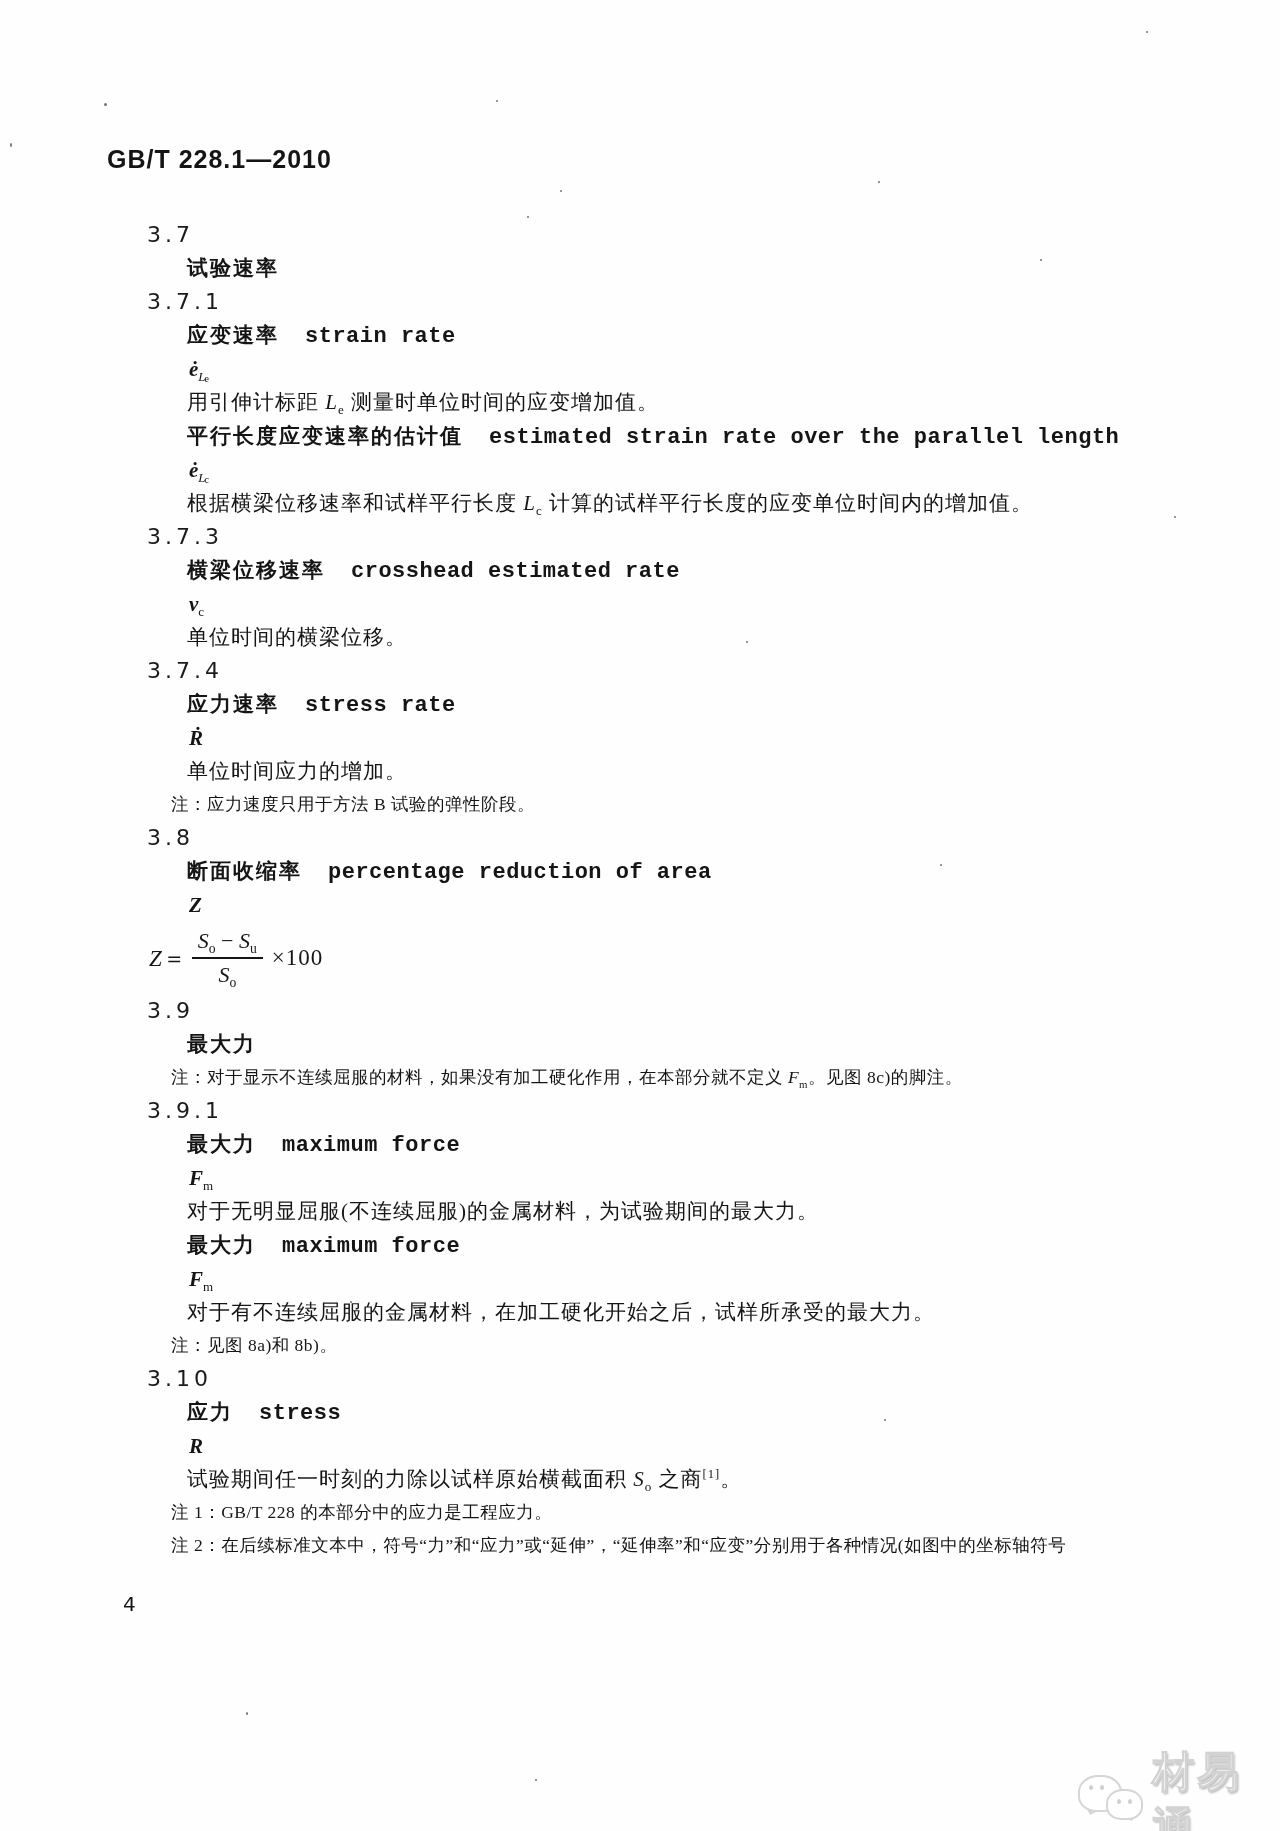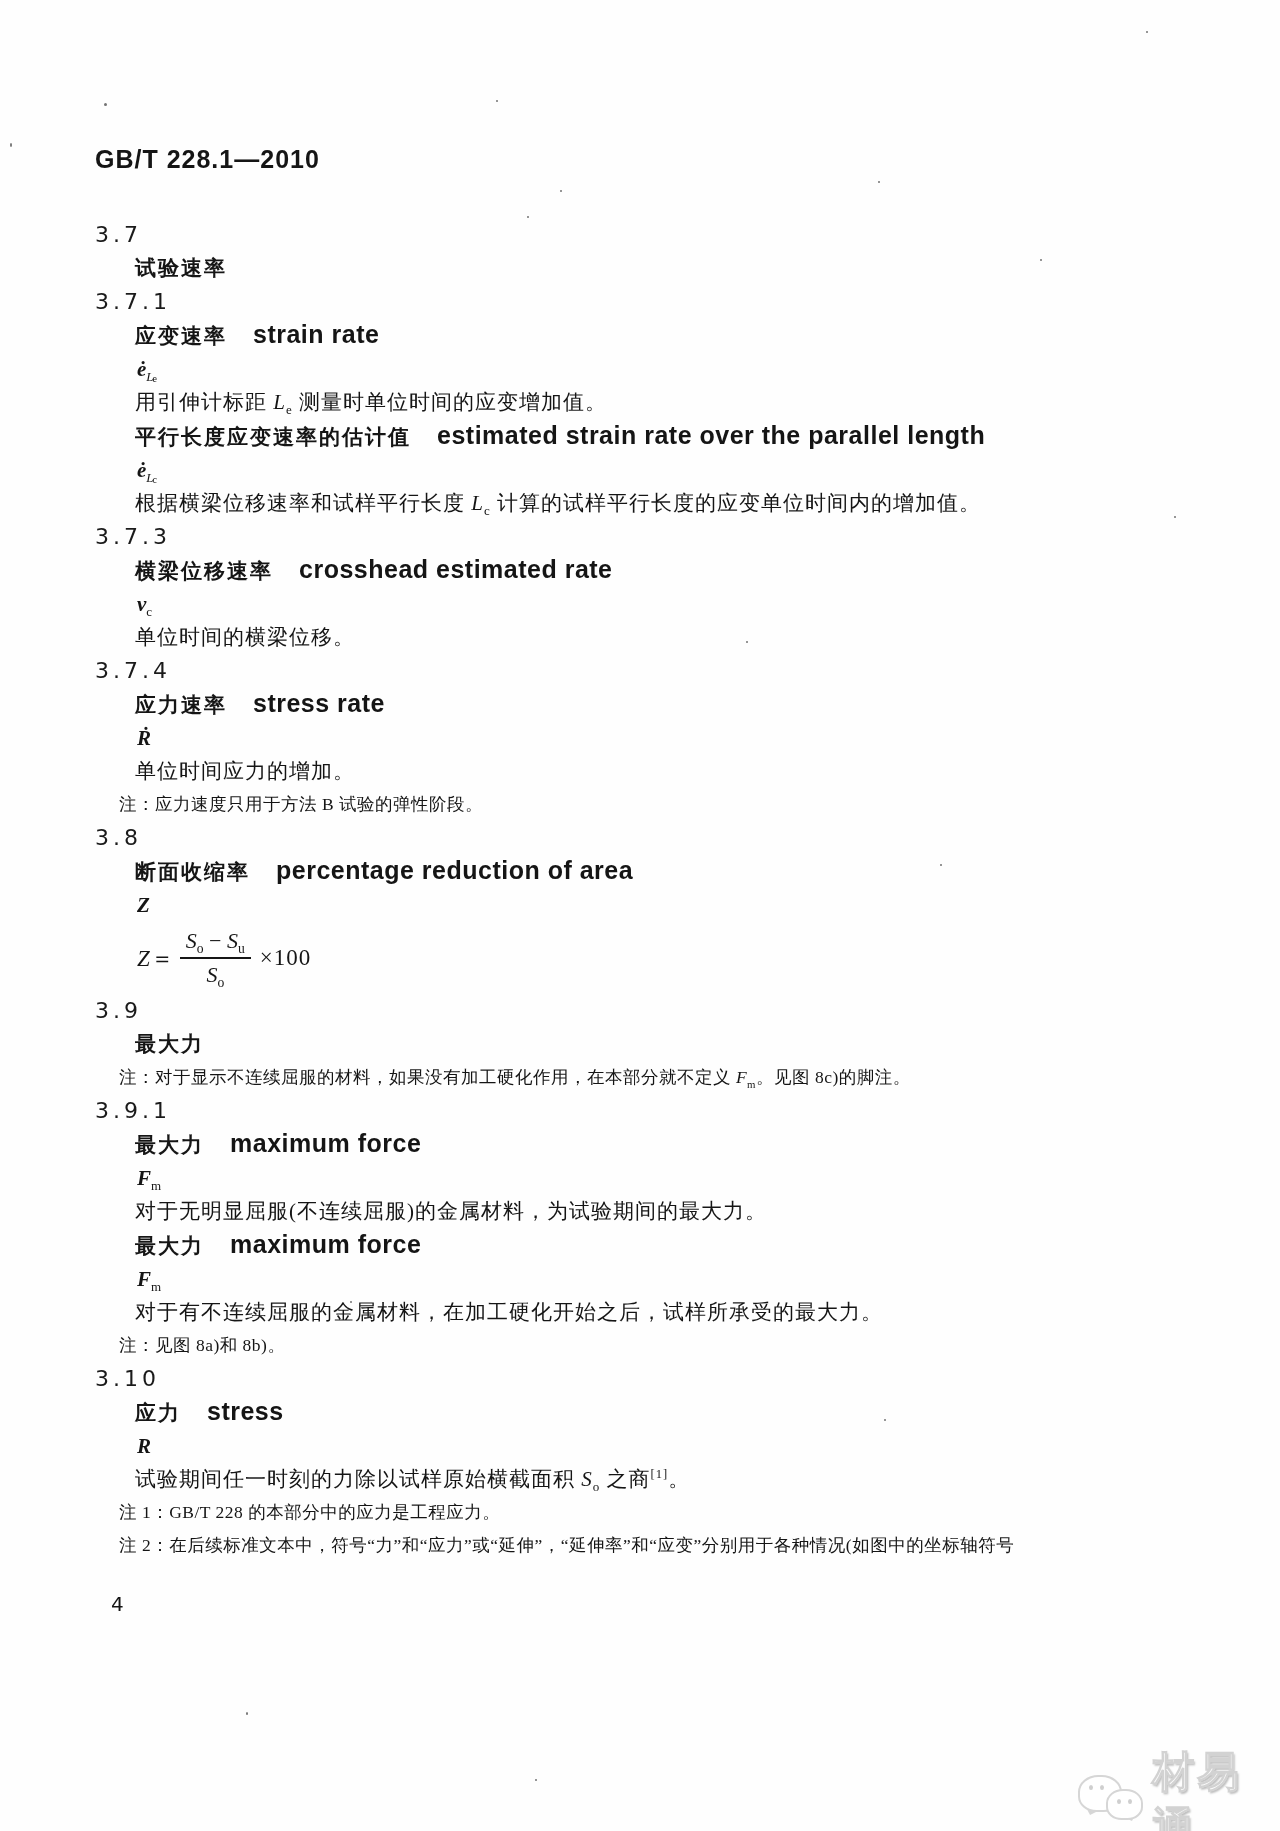--- a/index.html
+++ b/index.html
@@ -5,42 +5,42 @@
   html,body { margin:0; padding:0; background:#e8e8e8; }
   .page {
     position:relative;
     width:1280px; height:1831px;
     margin:0 auto;
     background:#fefefe;
     color:#151515;
     font-family:"Liberation Serif","DejaVu Serif",serif;
     overflow:hidden;
   }
-  .content { position:absolute; left:95px; top:146px; right:55px; }
+  .content { position:absolute; left:107px; top:146px; right:55px; }
 
   .doc-header {
     font-family:"Liberation Sans","DejaVu Sans",sans-serif;
     font-weight:bold; font-size:25px; line-height:26px;
     letter-spacing:1px; padding-bottom:46px;
   }
 
-  .ln { line-height:23px; padding:5px 0; font-size:21px; }
+  .ln { line-height:23px; padding:5px 0; font-size:21px;margin-left:40px; }
 
   .sec-num {
     font-family:"DejaVu Sans","Liberation Sans",sans-serif;
     font-size:22px; letter-spacing:4px; color:#1a1a1a;
   }
   .term { padding-left:40px; font-weight:bold; }
   .term .term-cn {
     font-family:"Liberation Sans","DejaVu Sans",sans-serif;
     font-size:21px; letter-spacing:2px;
   }
   .term .term-en {
-    font-family:Liberation Sans, sans-serif;
-    font-size:25px; margin-left:26px; letter-spacing:0.5px;
+    font-family:Liberation Mono, monospace;
+    font-size:22px; margin-left:26px; letter-spacing:0.5px;
   }
   .sym { padding-left:42px; font-size:21px; }
   .bodyline { padding-left:40px; letter-spacing:1px; }
   .noteline { padding-left:24px; font-size:17.5px; line-height:19px; padding-top:7px; padding-bottom:7px; letter-spacing:0.5px; }
 
   .p-i, .p-isub { font-style:italic; font-family:"Liberation Serif","DejaVu Serif",serif; }
   .p-b { font-style:italic; font-weight:bold; font-family:"Liberation Serif","DejaVu Serif",serif; }
   sub { font-size:62%; line-height:0; }
   sub.p-subsub { font-size:48%; vertical-align:-0.55em; margin-left:-1px; }
   sup.p-sup { font-size:60%; line-height:0; }

